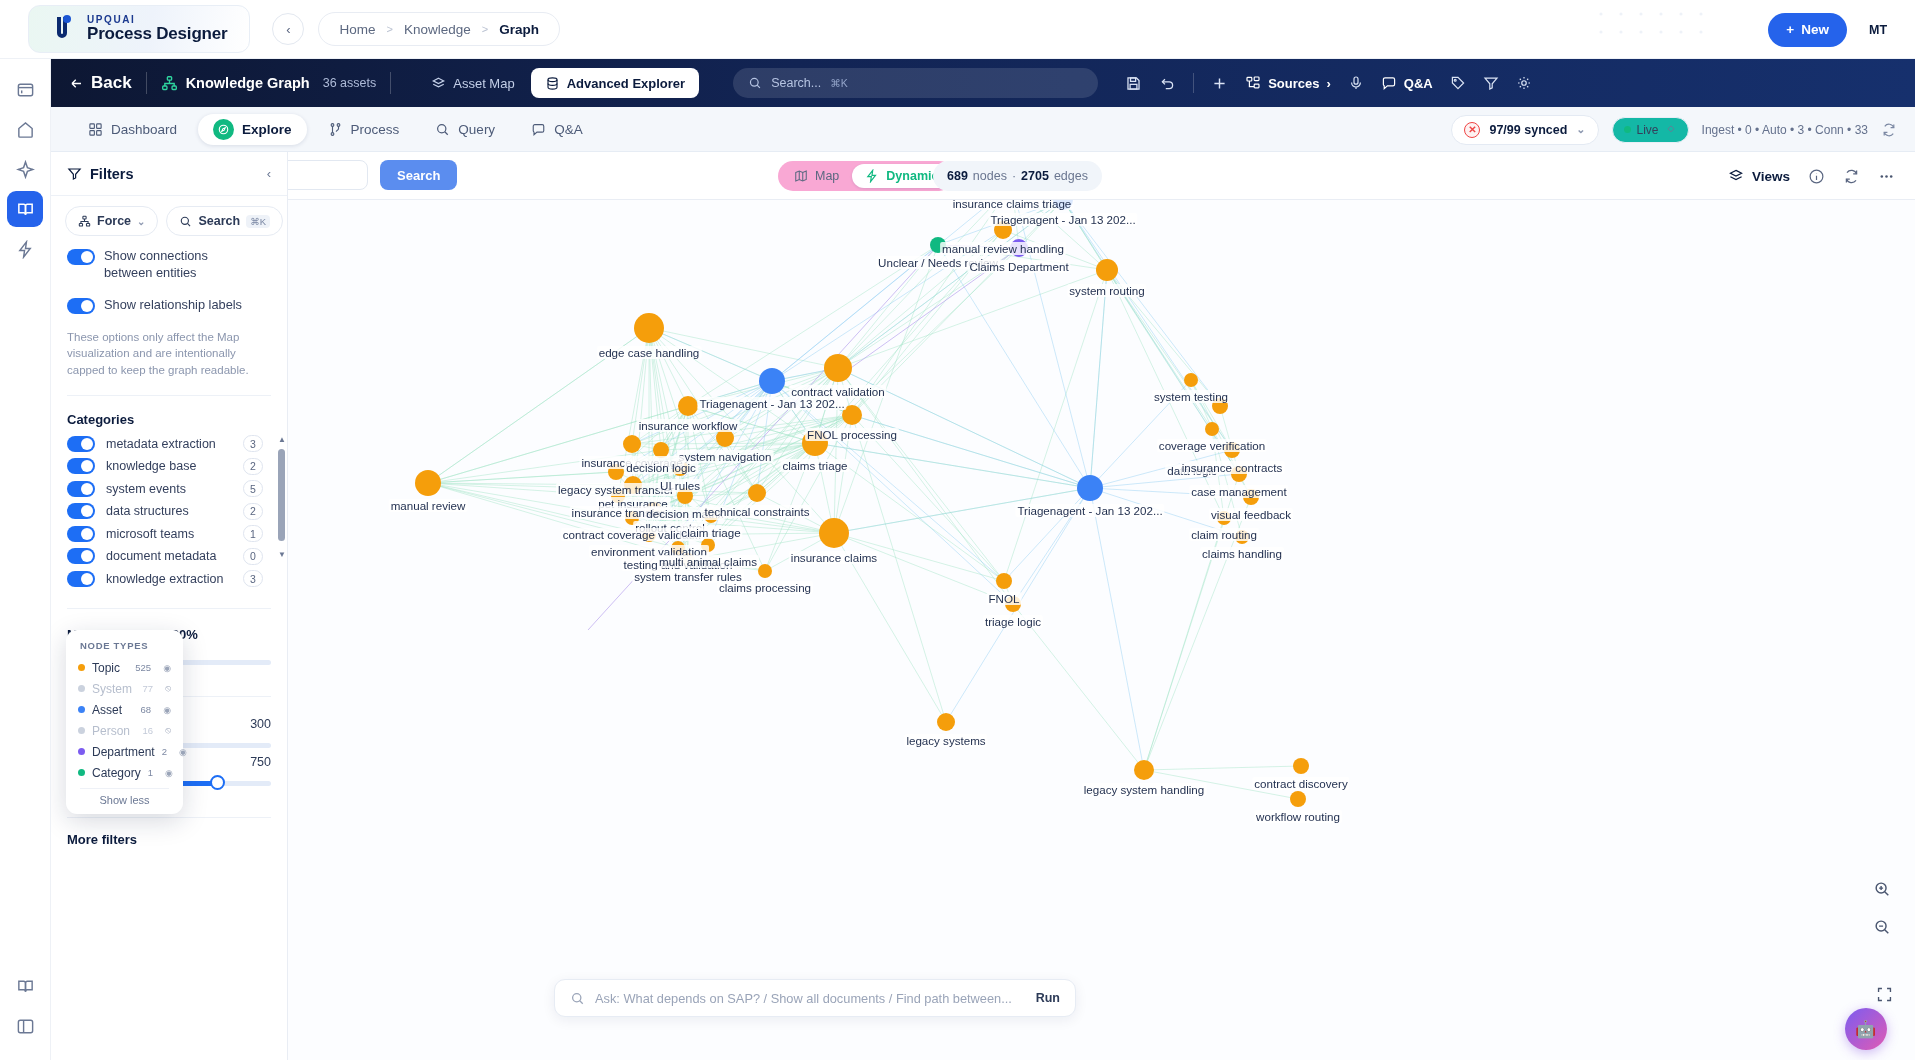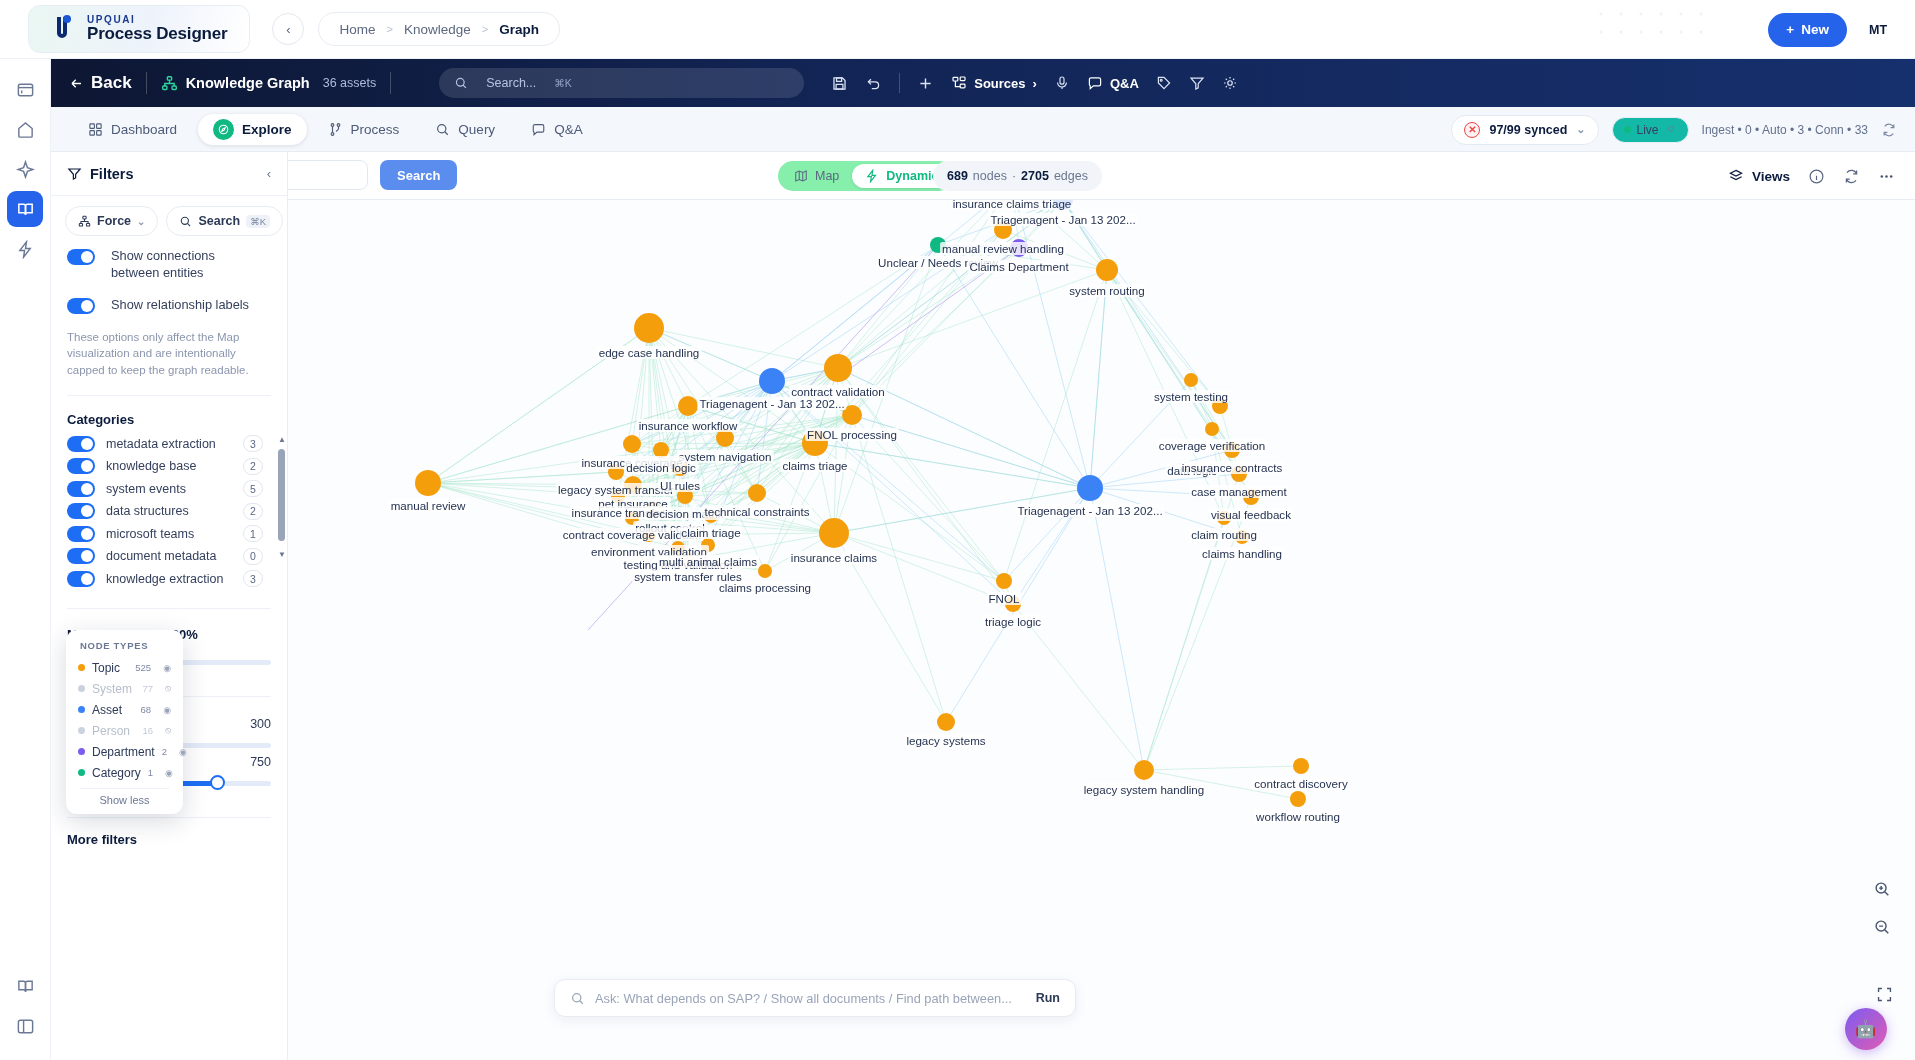--- a/index.html
+++ b/index.html
@@ -86,21 +86,21 @@
   .tb-assets { color:#aebbd8; font-size:12.5px; font-weight:normal; margin-left:5px;}
   .tb-tabs { display:flex; align-items:center; gap:2px; margin-left:12px; }
   .tb-tab {
     height:30px; display:flex; align-items:center; gap:7px; padding:0 14px;
     border-radius:8px; font-size:13px; color:#c3cfe8; cursor:pointer;
   }
   .tb-tab.on { background:#fff; color:#0b1b3d; font-weight:bold; }
   .tb-search {
     margin-left:34px; width:365px; height:30px; border-radius:15px;
     background:rgba(255,255,255,.12); display:flex; align-items:center;
-    gap:18px; padding:0 15px; color:#b6c4e2; font-size:12.5px;
+    gap:9px; padding:0 15px; color:#b6c4e2; font-size:12.5px;
   }
   .kbd-dark { font-size:10.5px; color:#93a4c9; }
   .tb-icons { display:flex; align-items:center; gap:17px; margin-left:27px; color:#dbe4f5;}
   .tb-ic { cursor:pointer; display:flex; align-items:center; }
   .tb-sources { display:flex; align-items:center; gap:7px; font-size:13px;
      font-weight:bold; color:#fff; cursor:pointer;}
   .vdiv { width:1px; height:20px; background:rgba(255,255,255,.2); }
 
   
   .navstrip {
@@ -152,21 +152,21 @@
      align-items:center; gap:8px; }
   .f-collapse { margin-left:auto; color:#6b7894; font-size:13px; cursor:pointer;}
   .f-row { display:flex; gap:8px; padding:10px 14px 4px 14px; }
   .f-chip {
     height:30px; border-radius:15px; border:1px solid #e6ebf3; background:#fff;
     display:flex; align-items:center; gap:6px; padding:0 12px;
     font-size:12.5px; color:#2c3a57; font-weight:bold; cursor:pointer;
   }
   .kbd { background:#eef2f8; border-radius:4px; padding:1px 4px; font-size:9.5px;
      color:#7a87a3; font-weight:normal; }
-  .tgl-row { display:flex; align-items:flex-start; gap:16px; padding:7px 16px; }
+  .tgl-row { display:flex; align-items:flex-start; gap:9px; padding:7px 16px; }
   .tgl {
     width:28px; height:16px; border-radius:8px; background:#1d6ef5; position:relative;
     flex:0 0 auto; margin-top:2px; cursor:pointer;
   }
   .tgl:after { content:""; position:absolute; right:2px; top:2px; width:12px;
      height:12px; border-radius:50%; background:#fff; }
   .tgl-lbl { font-size:12.8px; color:#333f5c; line-height:1.35; }
   .f-note { font-size:11.5px; color:#8b96ae; line-height:1.45; padding:8px 16px 0 16px; }
   .f-sep { height:1px; background:#edf1f7; margin:16px 16px 0 16px; }
   .f-sec-t { font-size:13px; font-weight:bold; color:#0b1b3d; padding:16px 16px 6px 16px; }
@@ -221,21 +221,21 @@
     position:absolute; left:-50px; top:8px; width:130px; height:30px;
     border:1px solid #e2e8f1; border-radius:8px; background:#fff;
   }
   .g-searchbtn {
     position:absolute; left:92px; top:8px; height:30px; padding:0 17px;
     border-radius:8px; background:#5b8def; color:#fff; font-size:13px;
     font-weight:bold; display:flex; align-items:center; cursor:pointer; border:none;
   }
   .seg {
     position:absolute; left:490px; top:9px; height:30px; border-radius:15px;
-    background:#86efac; display:flex; align-items:center; padding:3px;justify-content:space-between;
+    background:#f9a8d4; display:flex; align-items:center; padding:3px;justify-content:space-between;
   }
   .seg-i { height:24px; display:flex; align-items:center; gap:7px; padding:0 13px;
      border-radius:12px; font-size:12.5px; color:#5b6880; cursor:pointer; }
   .seg-i.on { background:#fff; color:#10b981; font-weight:bold;
      box-shadow:0 1px 3px rgba(18,36,84,.12);}
   .counts {
     position:absolute; left:645px; top:9px; height:30px; display:flex;
     align-items:center; padding:0 14px; border-radius:15px; background:#f1f5fa;
     font-size:12.5px; color:#6a7690; gap:5px;
   }
@@ -403,20 +403,37 @@
     <svg width="17" height="17" viewBox="0 0 20 20" fill="none" stroke="#2fd6a0" stroke-width="1.6">
       <rect x="7.5" y="2" width="5" height="4" rx="1"></rect>
         <rect x="2" y="13" width="5" height="4" rx="1"></rect>
       <rect x="13" y="13" width="5" height="4" rx="1"></rect>
         <path d="M10 6v4M4.5 13v-3h11v3"></path>
     </svg>
     <span>Knowledge Graph</span>
     <span class="tb-assets">36 assets</span>
   </div>
   <div class="tb-div"></div>
+  <div class="tb-tabs">
+    <div class="tb-tab">
+      <svg width="15" height="15" viewBox="0 0 20 20" fill="none" stroke="currentColor" stroke-width="1.5">
+        <path d="M10 3l7 3.5-7 3.5-7-3.5z"></path>
+          <path d="M3 11l7 3.5L17 11"></path>
+      </svg>
+      <span>Asset Map</span>
+    </div>
+    <div class="tb-tab on">
+      <svg width="15" height="15" viewBox="0 0 20 20" fill="none" stroke="currentColor" stroke-width="1.5">
+        <ellipse cx="10" cy="5" rx="6" ry="2.5"></ellipse>
+          <path d="M4 5v10c0 1.4 2.7 2.5 6 2.5s6-1.1 6-2.5V5"></path>
+          <path d="M4 10c0 1.4 2.7 2.5 6 2.5s6-1.1 6-2.5"></path>
+      </svg>
+      <span>Advanced Explorer</span>
+    </div>
+  </div>
 
   <div class="tb-search">
     <svg width="14" height="14" viewBox="0 0 20 20" fill="none" stroke="currentColor" stroke-width="1.7">
       <circle cx="9" cy="9" r="5.5"></circle>
         <path d="M13 13l4 4"></path>
     </svg>
     <span>Search...</span>
     <span class="kbd-dark">⌘K</span>
   </div>
 

